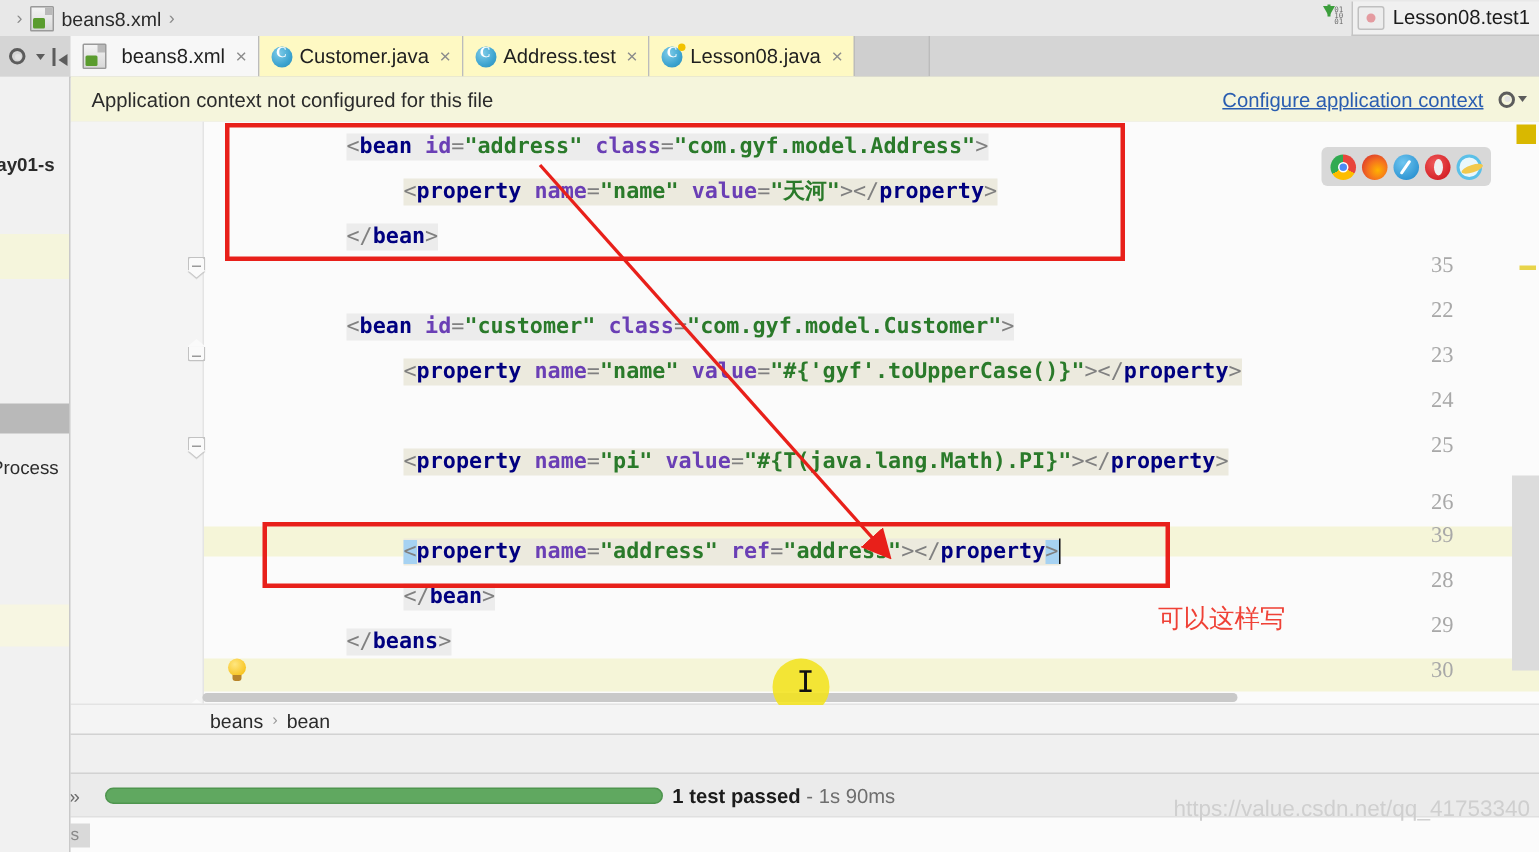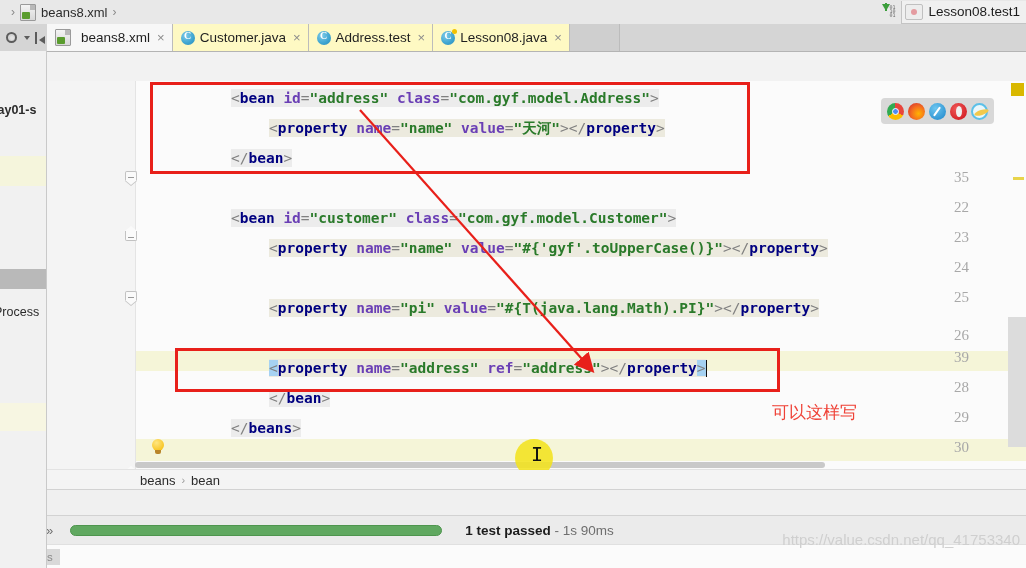--- a/index.html
+++ b/index.html
@@ -189,21 +189,21 @@
     border-top:1px solid #d2d2d2;display:flex;align-items:center;
   }
   .up-arrow{position:relative;width:14px;height:16px;margin-left:14px;}
   .up-arrow .t{position:absolute;left:0;top:0;width:0;height:0;border-left:7px solid transparent;border-right:7px solid transparent;border-bottom:7px solid #9a9a9a;}
   .up-arrow .s{position:absolute;left:4.5px;top:7px;width:5px;height:9px;background:#9a9a9a;}
   .dbl{margin-left:18px;font-size:13px;color:#6e6e6e;letter-spacing:-1px;}
   .progress{
     margin-left:18px;width:372px;height:11px;border-radius:6px;
     background:#60a860;border:1px solid #4e954e;box-sizing:border-box;
   }
-  .testmsg{margin-left:23px;font-size:13.5px;color:#1c1c1c;}
+  .testmsg{margin-left:6px;font-size:13.5px;color:#1c1c1c;}
   .testmsg b{font-weight:bold;}
   .testmsg .dim{color:#6e6e6e;font-weight:normal;}
   .watermark{
     position:absolute;right:6px;bottom:20px;font-size:15px;color:#cfcfcf;
     font-family:"Liberation Sans",sans-serif;z-index:25;
   }
   .console{
     position:absolute;left:0;right:0;bottom:0;height:23px;background:#fbfbfb;
     display:flex;align-items:center;border-top:1px solid #e0e0e0;
   }
@@ -273,20 +273,30 @@
   </div>
 
   <div class="leftstrip">
     <div class="yband"></div>
     <div class="band"></div>
     <div class="yband2"></div>
     <div class="stub s1">lay01-s</div>
     <div class="stub s2">Process</div>
   </div>
 
+  <div class="notif">
+    <span class="notif-text">Application context not configured for this file</span>
+    <span class="notif-right">
+      <span class="notif-link">Configure application context</span>
+      <span class="notif-gear">
+        <span class="gear"></span>
+        <span class="caretd"></span>
+      </span>
+    </span>
+  </div>
 
   <div class="editor">
 
     <div class="hl-row" style="top:270px"></div>
 
     <div class="hl-row" style="top:358px;height:22px;background:#f5f5d8"></div>
 
     <div class="gutter">
       
     </div>

